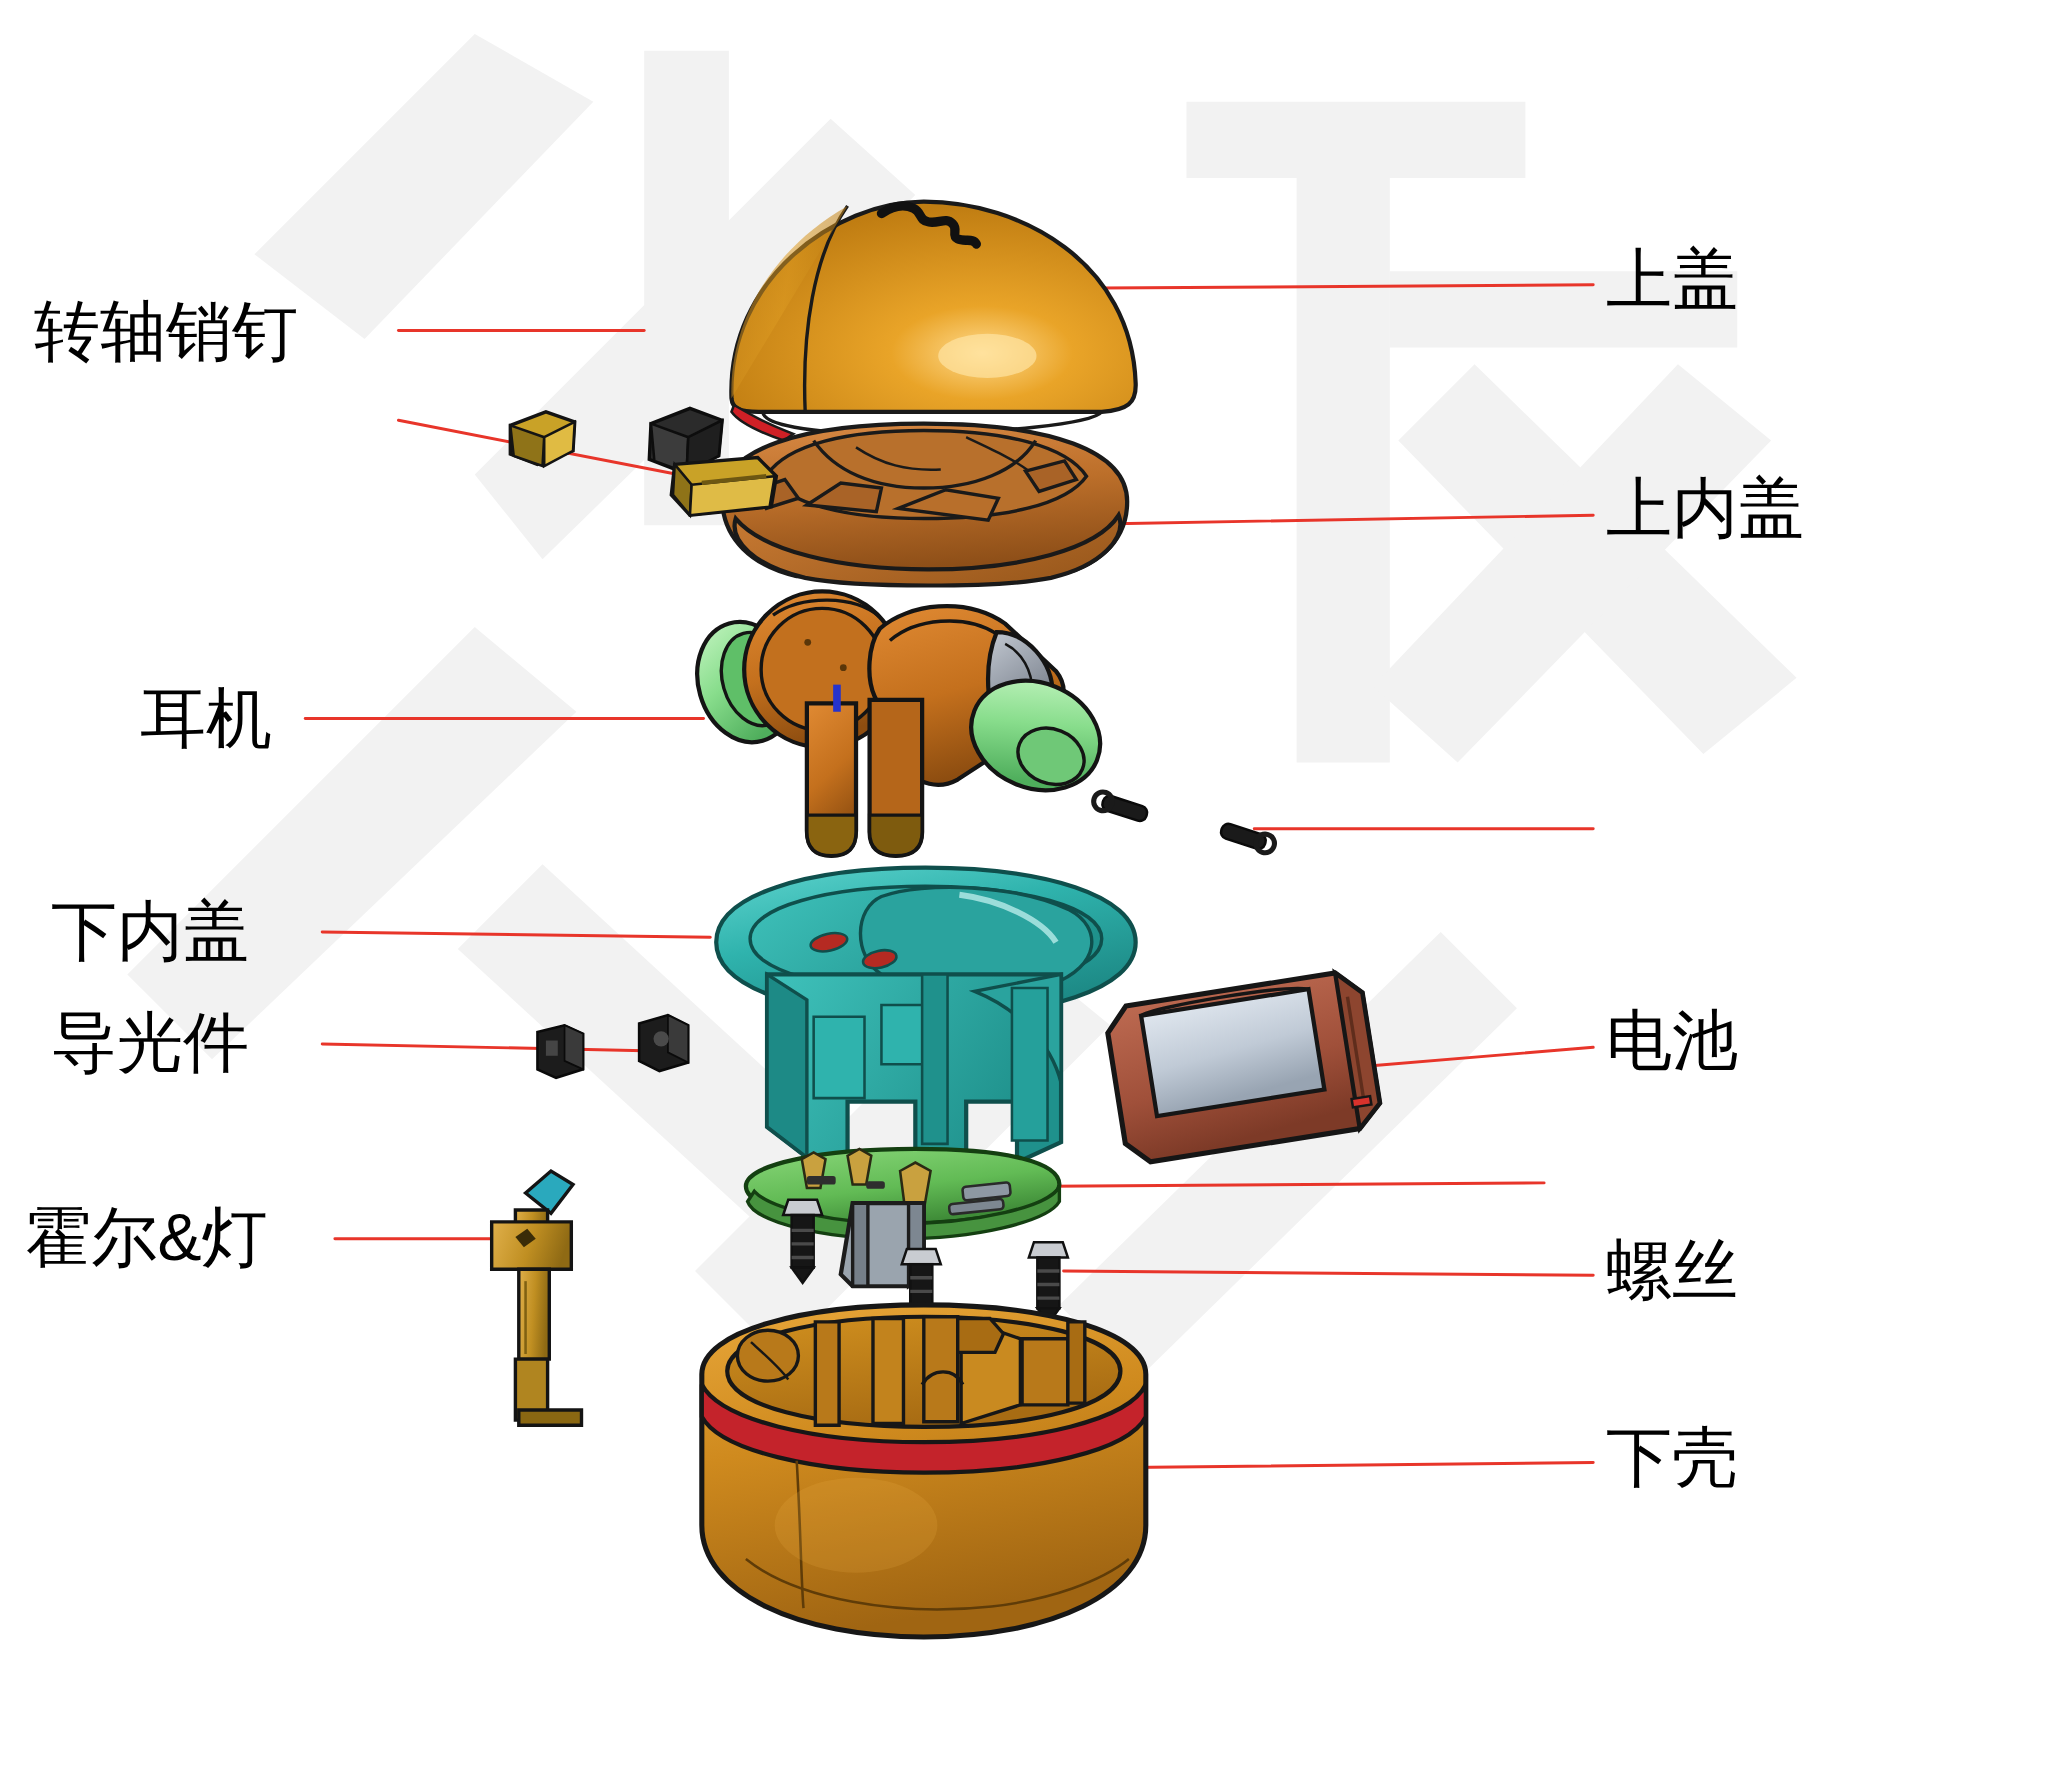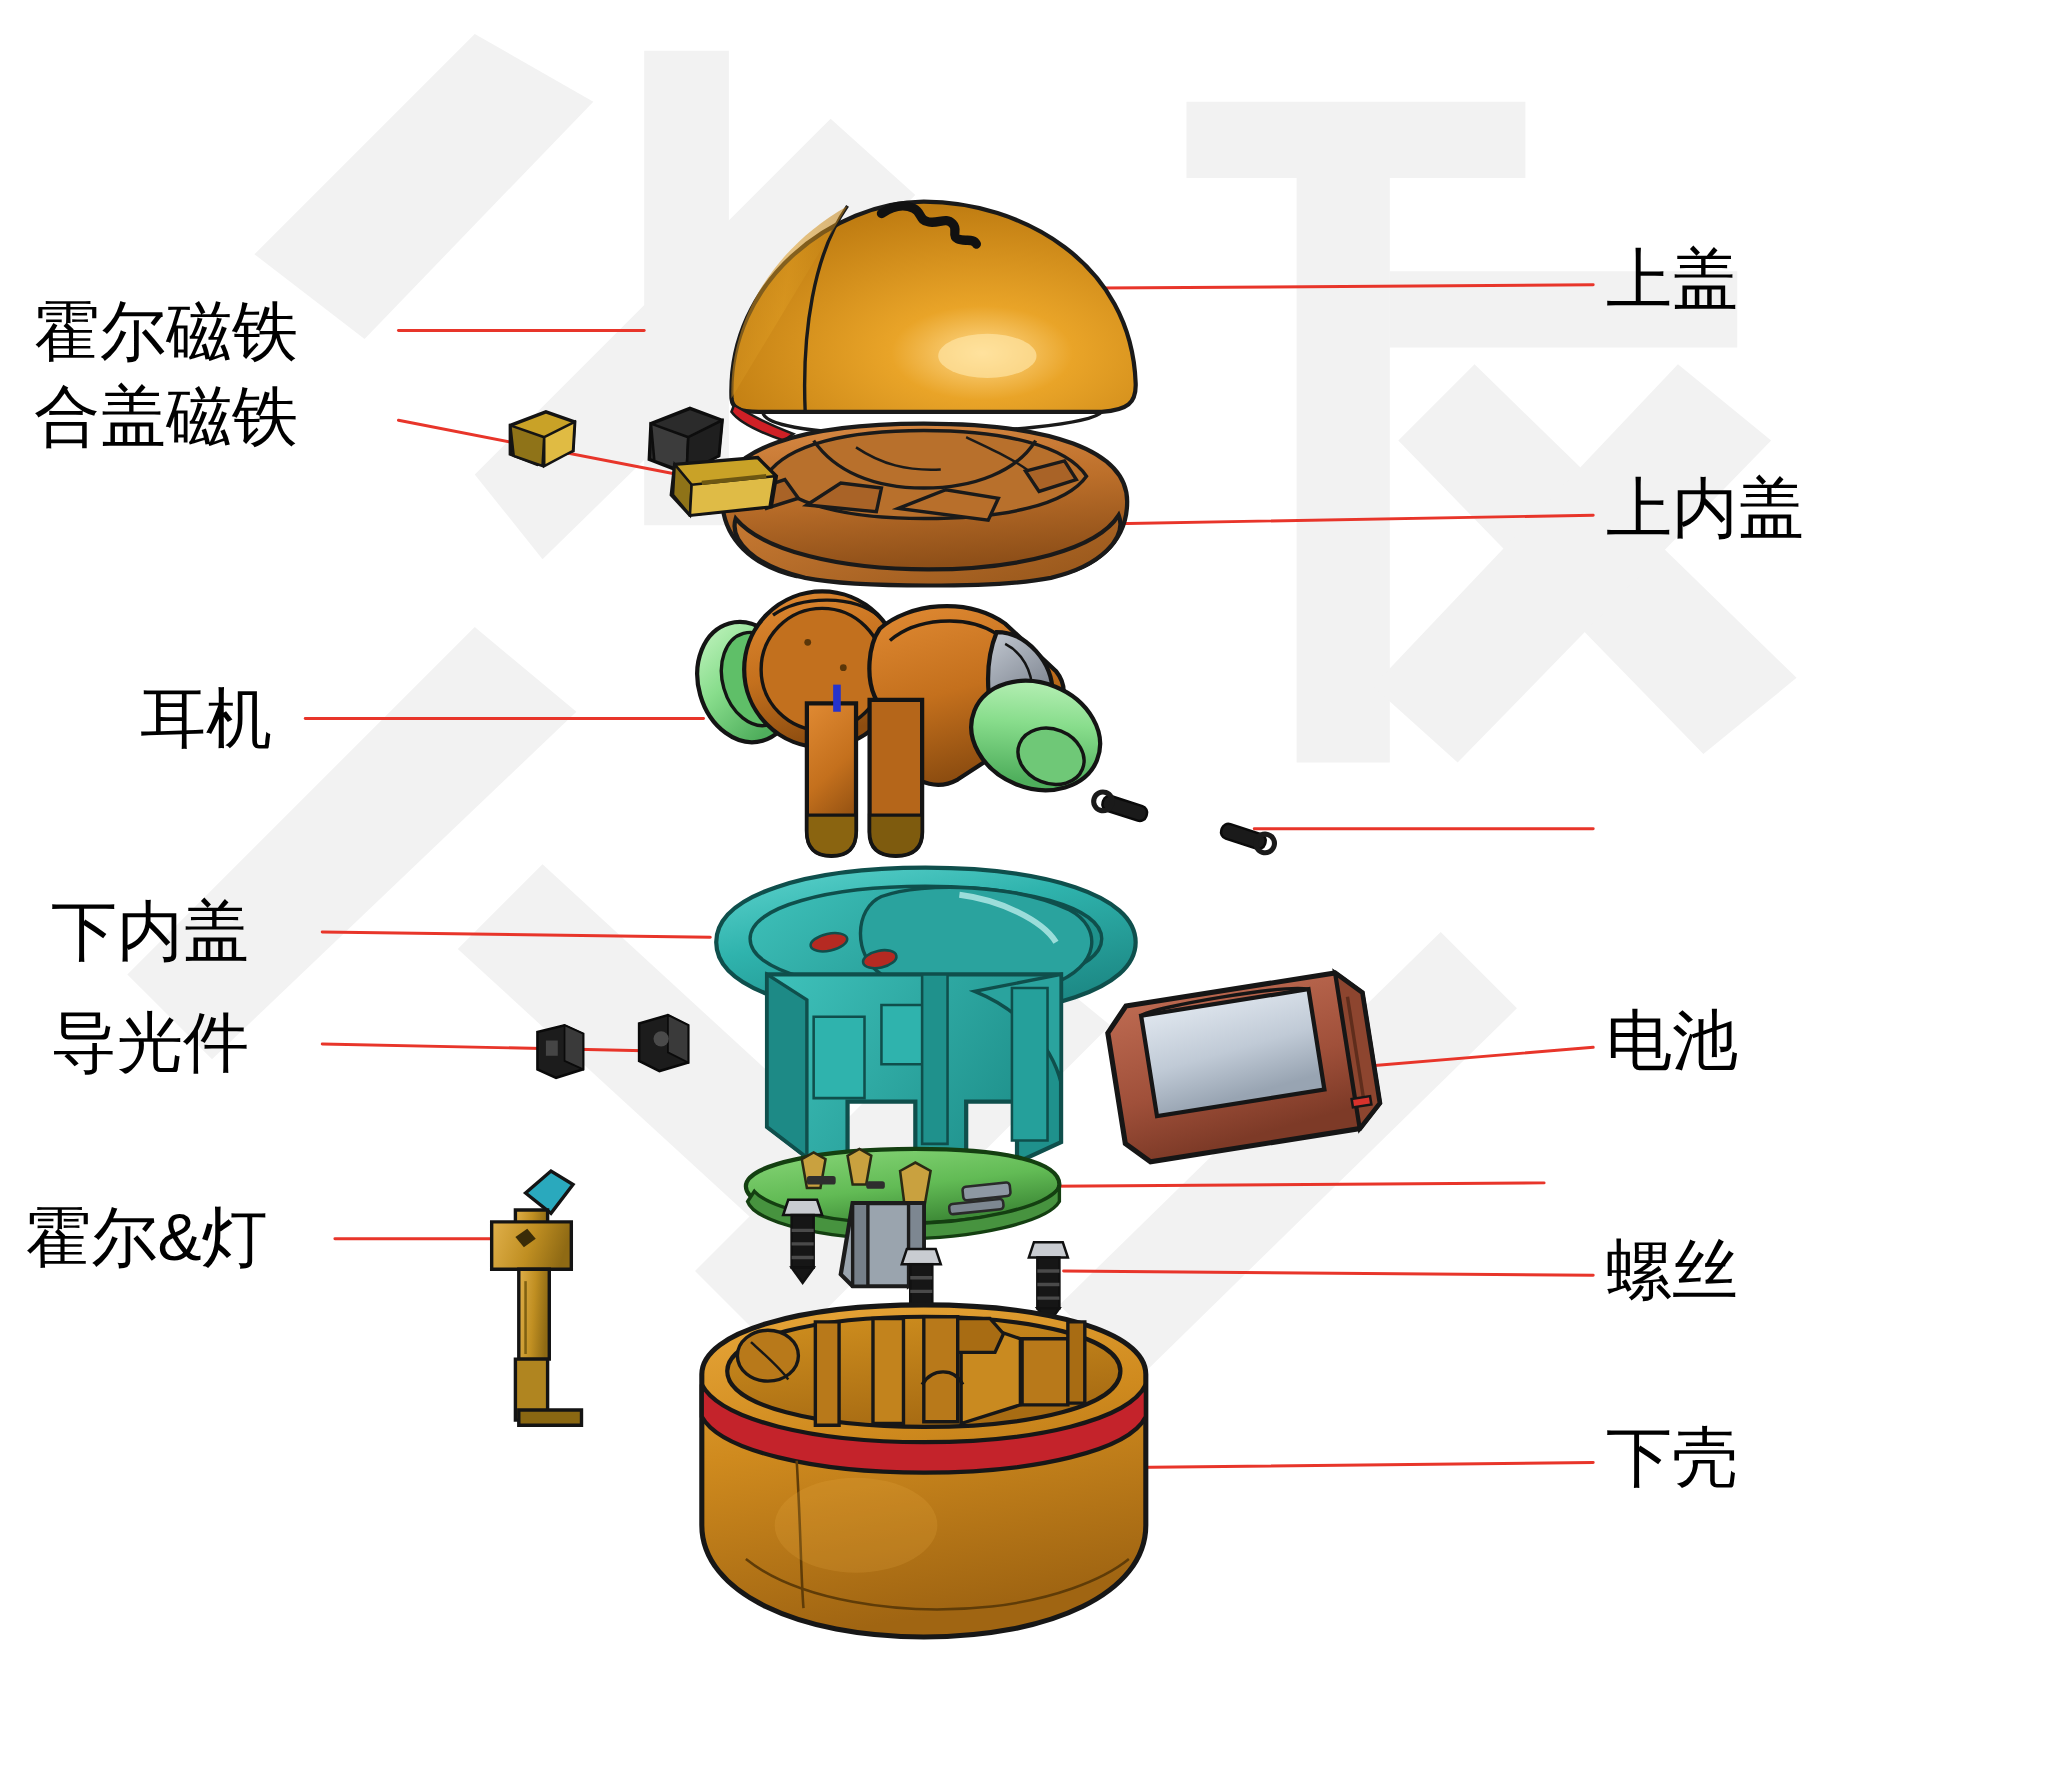--- a/index.html
+++ b/index.html
@@ -337,22 +337,21 @@
       <path d="M1130,1556 h38 l16,18 l-10,22 h-44 Z" fill="#a86c13" stroke="#171717" stroke-width="4"></path>
 
       <path d="M940,1724 C945,1810 945,1862 948,1898" fill="none" stroke="#5f3c08" stroke-width="3"></path>
       <path d="M880,1840 C940,1888 1060,1908 1170,1896 C1240,1888 1300,1866 1332,1840" fill="none" stroke="#5f3c08" stroke-width="3"></path>
 
       <ellipse cx="1010" cy="1800" rx="96" ry="56" fill="#eeb04a" opacity="0.18"></ellipse>
     </g>
 
   </svg>
 
-  <div class="label left" style="left:34px;top:298px;">霍尔磁铁</div>
-  <div class="label left" style="left:34px;top:383px;">合盖磁铁</div>
+  <div class="label left" style="left:34px;top:298px;">转轴销钉</div>
   <div class="label left" style="left:140px;top:685px;">耳机</div>
   <div class="label left" style="left:51px;top:898px;">下内盖</div>
   <div class="label left" style="left:51px;top:1009px;">导光件</div>
   <div class="label left" style="left:25.4px;top:1204px;">霍尔&amp;灯</div>
 
   <div class="label right" style="left:1606px;top:246px;">上盖</div>
   <div class="label right" style="left:1606px;top:475px;">上内盖</div>
   <div class="label right" style="left:1606px;top:1007px;">电池</div>
   <div class="label right" style="left:1606px;top:1237px;">螺丝</div>
   <div class="label right" style="left:1606px;top:1424px;">下壳</div>

